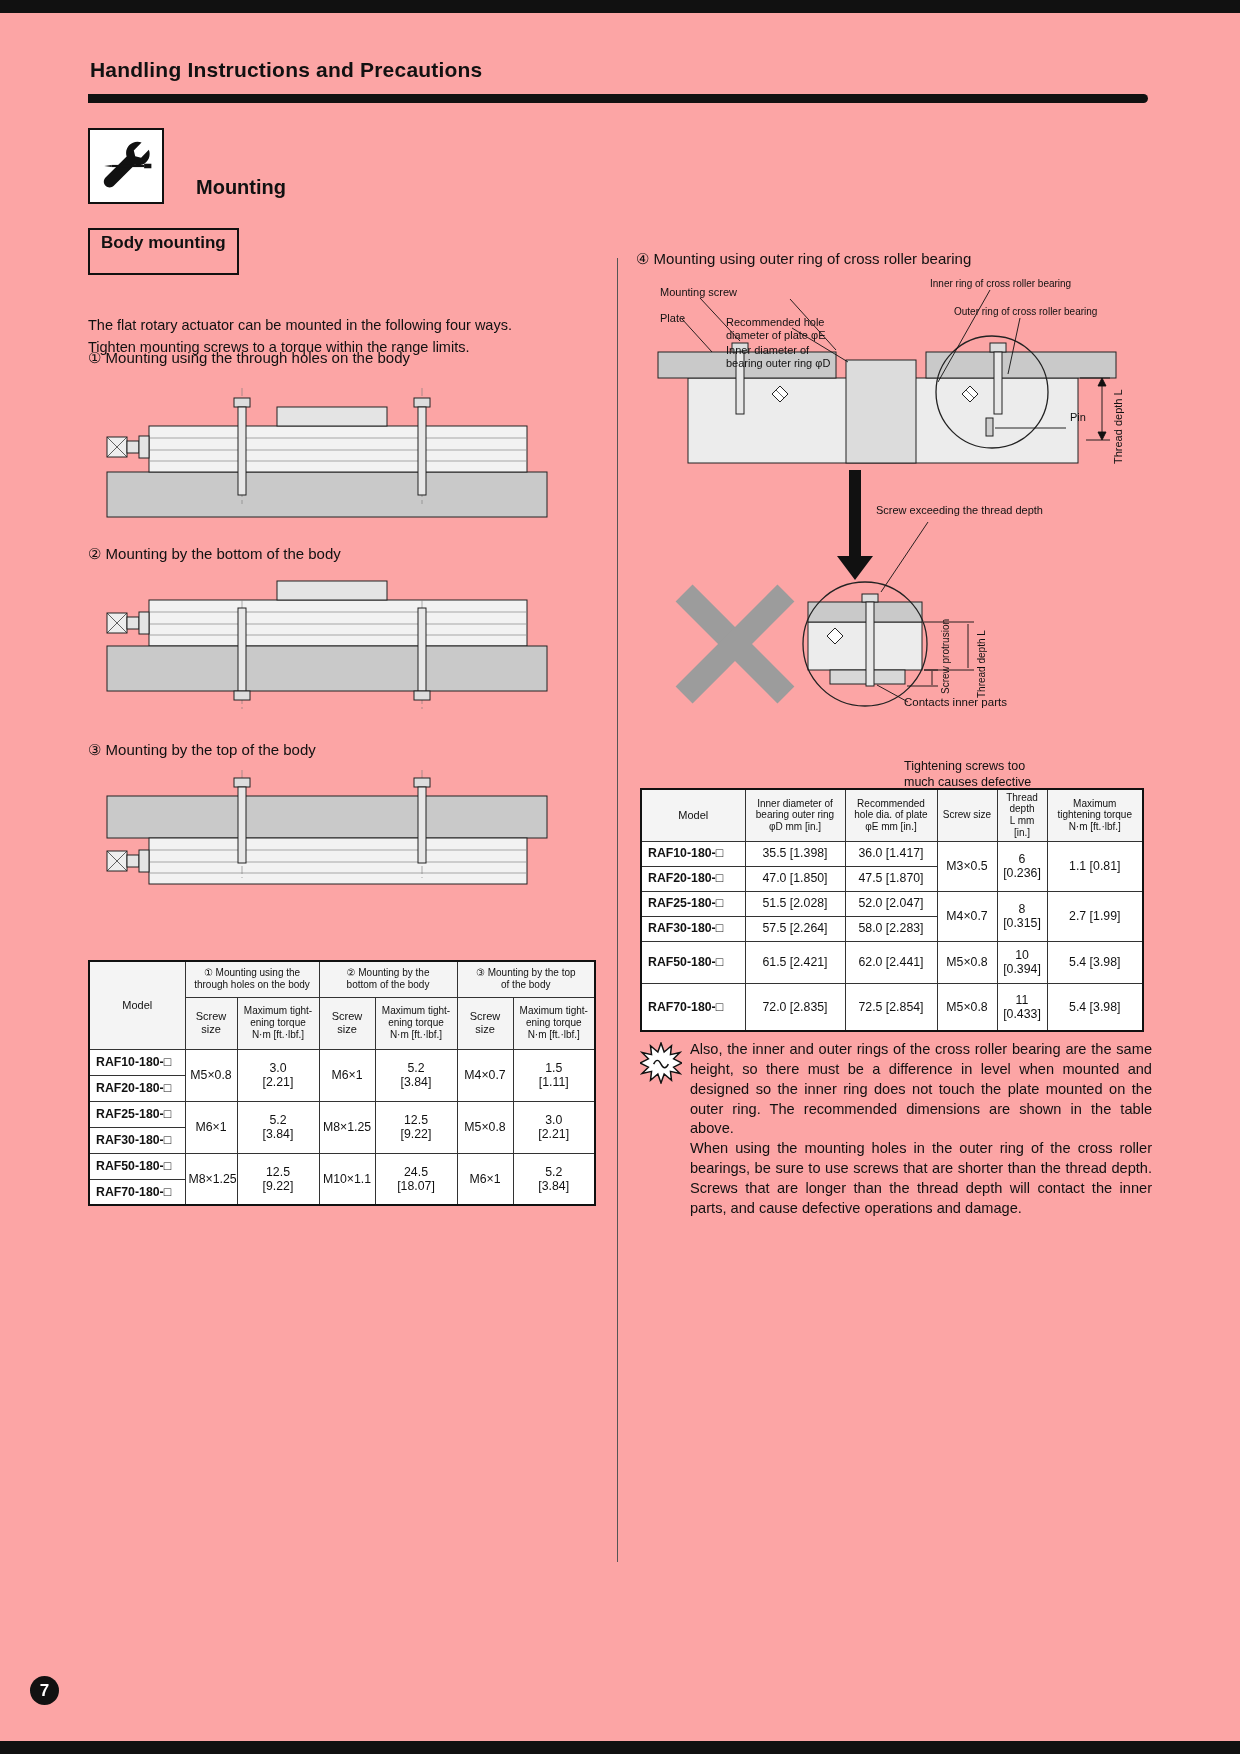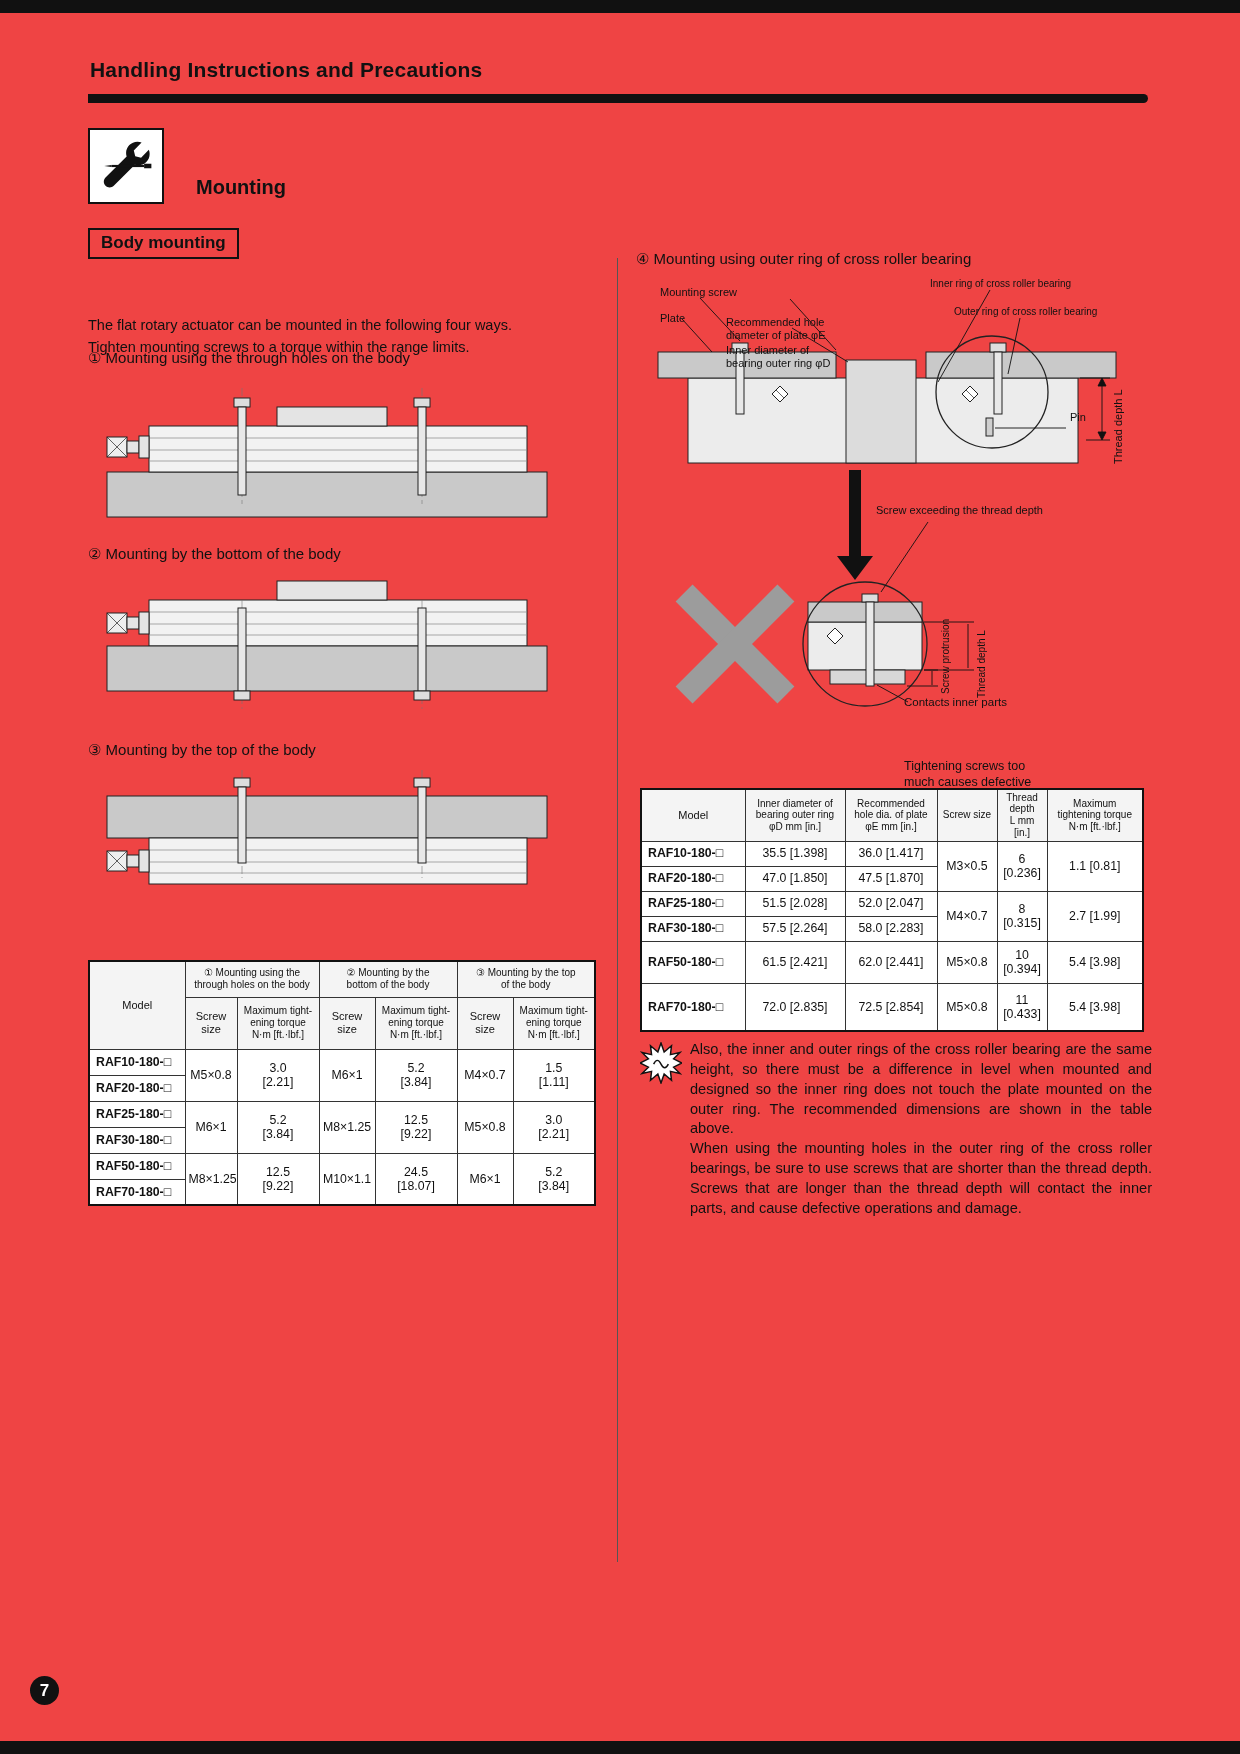--- a/index.html
+++ b/index.html
@@ -1,30 +1,30 @@
 <!DOCTYPE html>
 <html><head>
 <meta charset="utf-8">
 <style>
   * { margin:0; padding:0; box-sizing:border-box; }
   html,body { background:#e8e8e8; }
   body { font-family:"Liberation Sans", sans-serif; color:#111; }
-  .page { position:relative; width:1240px; height:1754px; background:#ef4444; margin:0 auto; overflow:hidden; }
+  .page { position:relative; width:1240px; height:1754px; background:#fca5a5; margin:0 auto; overflow:hidden; }
   .pre { white-space:pre-line;margin-top:44px; }
 
   .topbar { position:absolute; left:0; top:0; width:1240px; height:13px; background:#111; }
   .bottombar { position:absolute; left:0; top:1741px; width:1240px; height:13px; background:#111; }
 
   .header-title { position:absolute; left:90px; top:58px; font-size:21px; font-weight:bold; letter-spacing:.2px; }
   .header-rule { position:absolute; left:88px; top:94px; width:1060px; height:9px; background:#111; border-radius:0 5px 5px 0; }
 
   .mount-icon { position:absolute; left:88px; top:128px; width:76px; height:76px; border:2px solid #111; background:#fff;
                 display:flex; align-items:center; justify-content:center; }
   .mount-title { position:absolute; left:196px; top:176px; font-size:20px; font-weight:bold; }
-  .body-box { position:absolute; left:88px; top:228px; border:2px solid #111; padding:3px 11px 4px; font-size:17px; font-weight:bold; }
+  .body-box { position:absolute; left:88px; top:228px; border:2px solid #111; padding:3px 11px 20px; font-size:17px; font-weight:bold; }
   .intro { position:absolute; left:88px; top:271px; font-size:14.5px; line-height:1.5; }
 
   .divider { position:absolute; left:617px; top:258px; width:1px; height:1304px; background:#555; }
 
   .mlabel { position:absolute; font-size:15px; }
   .diagram { position:absolute; }
 
   
   .d4 { position:absolute; left:640px; top:272px; width:510px; height:500px; }
   .d4 .lbl { position:absolute; font-size:11px; line-height:1.2; }

